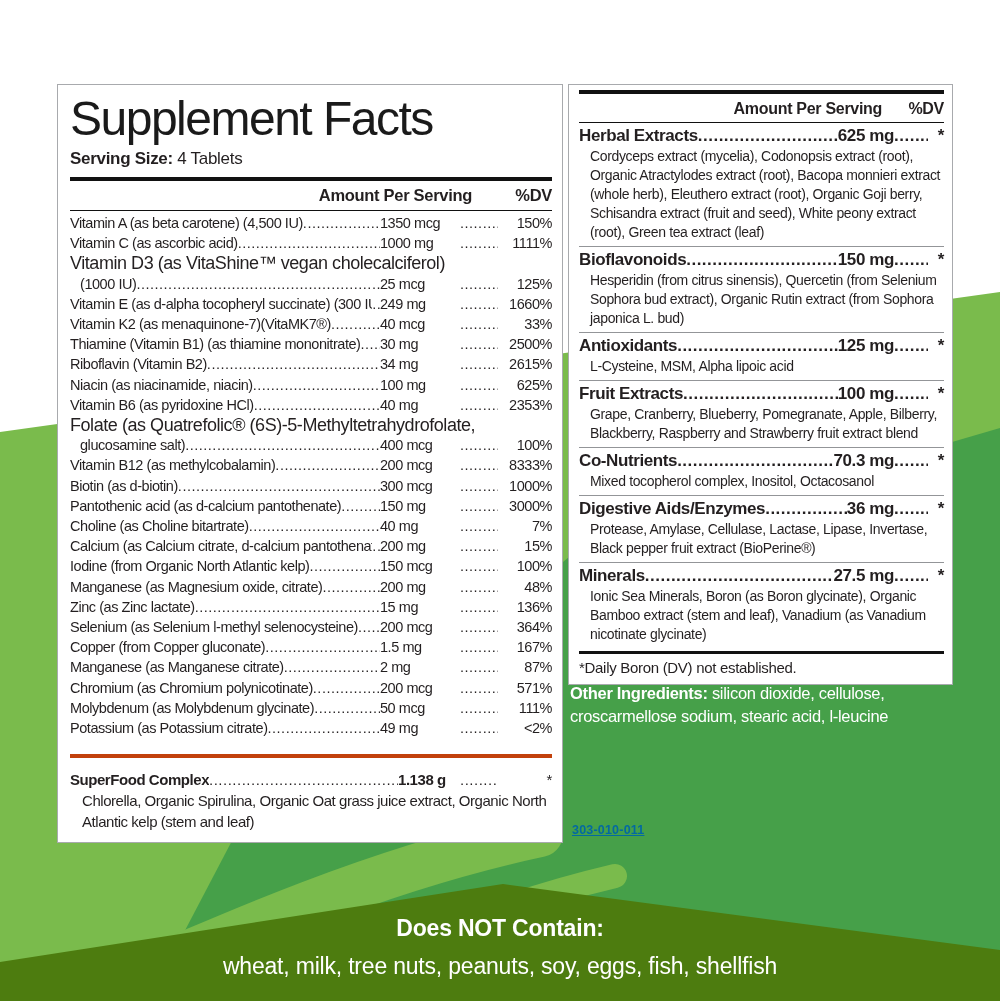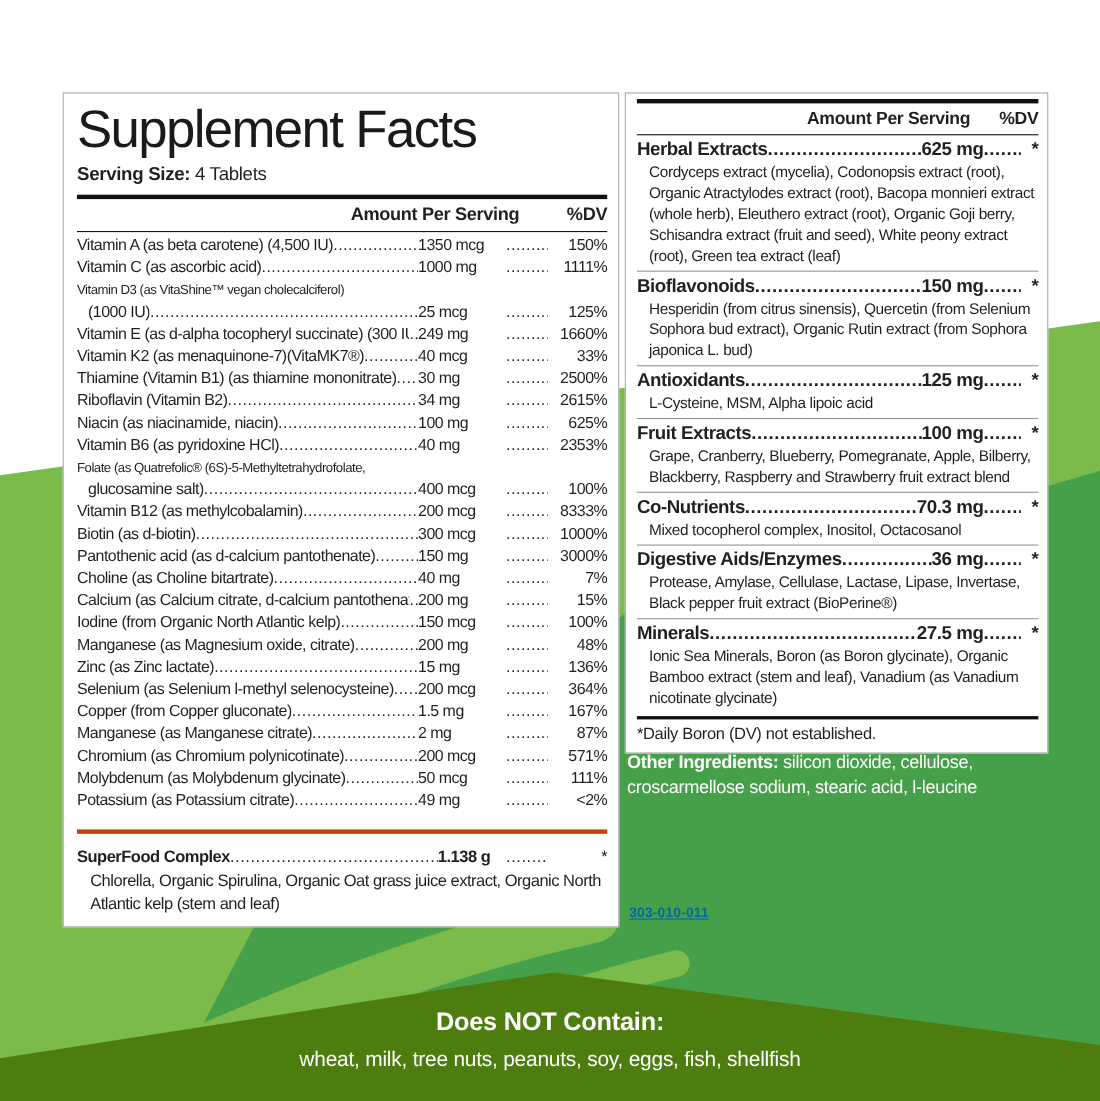--- a/index.html
+++ b/index.html
@@ -36,21 +36,21 @@
   .rows{margin-top:1px;}
   .row{display:flex;align-items:baseline;line-height:20.2px;font-size:14.5px;letter-spacing:-0.45px;}
   .row .nm{white-space:nowrap;flex-shrink:1;overflow:hidden;}
   .row .nm2{white-space:nowrap;padding-left:10px;}
   .dots{flex:1 1 8px;overflow:hidden;white-space:nowrap;min-width:6px;}
   .dots::after{content:"................................................................................";letter-spacing:0.5px;}
   .dots2{flex:0 0 38px;overflow:hidden;white-space:nowrap;}
   .dots2::after{content:"....................";letter-spacing:0.5px;}
   .amt{flex:0 0 80px;white-space:nowrap;}
   .pct{flex:0 0 54px;text-align:right;white-space:nowrap;}
-  .cont-line{line-height:20.2px;font-size:12px;letter-spacing:-0.45px;white-space:nowrap;}
+  .cont-line{line-height:20.2px;font-size:18px;letter-spacing:-0.45px;white-space:nowrap;}
   #superfood{border-top:4px solid #c2410c;margin-top:16px;padding-top:12px;}
   #superfood .row{font-size:15px;}
   #superfood .row .nm{font-weight:bold;}
   #superfood .row .amt{font-weight:bold;flex-basis:62px;}
   .sf-desc{font-size:15px;letter-spacing:-0.45px;line-height:20.5px;padding-left:12px;margin-top:1px;}
   
   #right-panel .thickrule{margin-top:3px;}
   #right-panel .hdr{font-size:16px;padding:4px 0 4px 0;gap:22px;}
   #right-panel .hdr .dv-h{width:40px;}
   .section{border-top:1px solid #939598;padding:3px 0 4px 0;}
@@ -73,21 +73,21 @@
     font-size:12.5px;font-weight:bold;letter-spacing:0.2px;text-decoration:underline;
   }
   
   #bottom-band{
     position:absolute;left:0;top:884px;width:1000px;height:117px;
     background:#4d7c0f;
     clip-path:polygon(0 78px,503px 0,1000px 66px,1000px 117px,0 117px);
     text-align:center;color:#ffffff;
   }
   #dnc-heading{margin-top:31px;font-size:23px;font-weight:bold;letter-spacing:-0.2px;}
-  #dnc-items{margin-top:11px;font-size:19px;font-weight:normal;letter-spacing:-0.2px;}
+  #dnc-items{margin-top:11px;font-size:23px;font-weight:normal;letter-spacing:-0.2px;}
 </style>
 </head>
 <body>
 
 <svg id="bg" viewBox="0 0 1000 1001" xmlns="http://www.w3.org/2000/svg">
   <rect x="0" y="0" width="1000" height="1001" fill="#ffffff"></rect>
   <polygon points="0,432 1000,292 1000,1001 0,1001" fill="#7abb4c"></polygon>
   <polygon points="1000,428 575,552 235,835 148,1001 1000,1001" fill="#46a049"></polygon>
   <path d="M 80,1001 C 240,930 380,868 540,834" stroke="#7abb4c" stroke-width="46" fill="none" stroke-linecap="round"></path>
   <path d="M 310,1001 C 400,948 480,908 615,876" stroke="#7abb4c" stroke-width="24" fill="none" stroke-linecap="round"></path>

